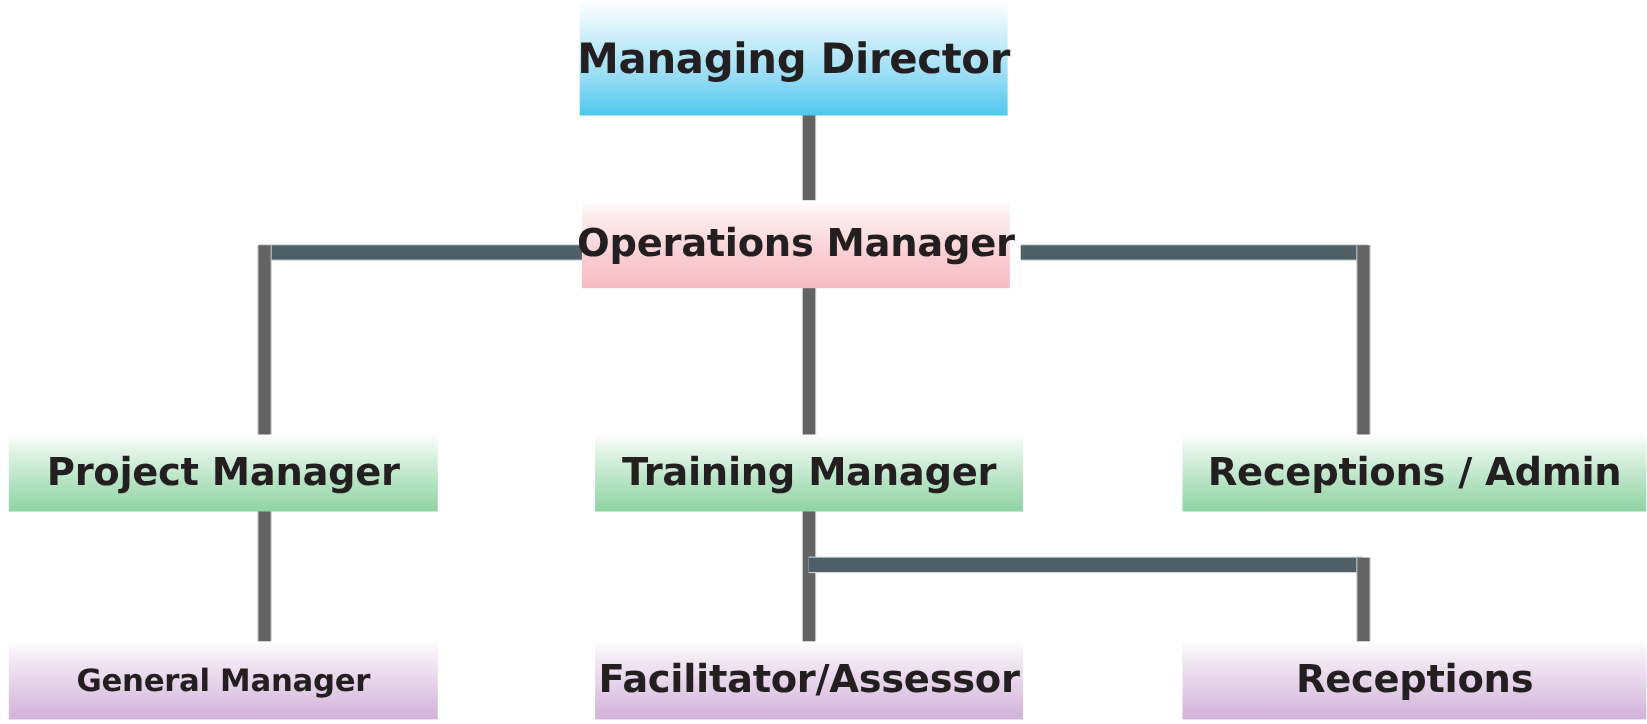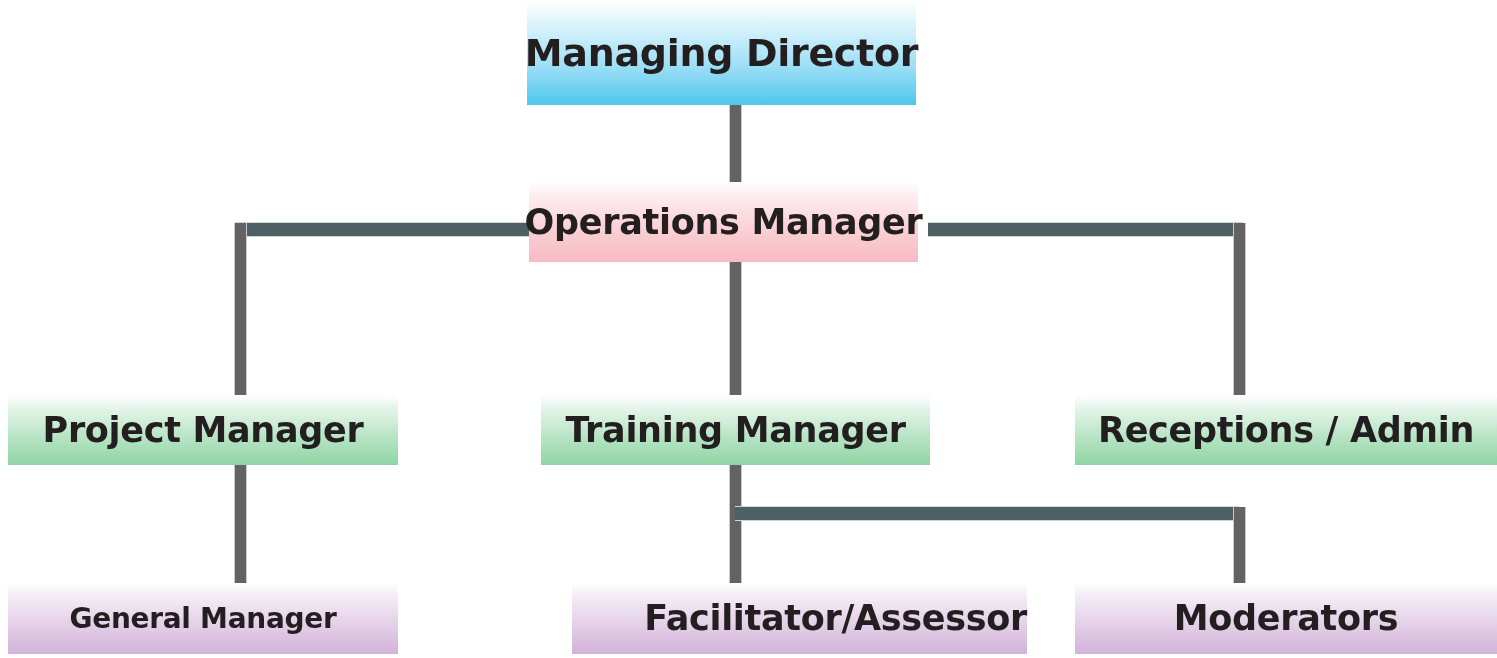--- a/index.html
+++ b/index.html
@@ -94,21 +94,21 @@
   </div>
 
   <div class="node tier-green" style="left: 1075px; top: 395px; width: 422px; height: 70px;">
     <span class="node-label" style="font-size: 35px;">Receptions / Admin</span>
   </div>
 
   <div class="node tier-purple" style="left: 8px; top: 583px; width: 390px; height: 71px;">
     <span class="node-label" style="font-size: 28px;">General Manager</span>
   </div>
 
-  <div class="node tier-purple" style="left: 572px; top: 583px; width: 455px; height: 71px; justify-content: flex-end;">
+  <div class="node tier-purple" style="left: 541px; top: 583px; width: 389px; height: 71px;">
     <span class="node-label" style="font-size: 35px;">Facilitator/Assessor</span>
   </div>
 
   <div class="node tier-purple" style="left: 1075px; top: 583px; width: 422px; height: 71px;">
-    <span class="node-label" style="font-size: 35px;">Moderators</span>
+    <span class="node-label" style="font-size: 35px;">Receptions</span>
   </div>
 
 </div>
 
 </body></html>

